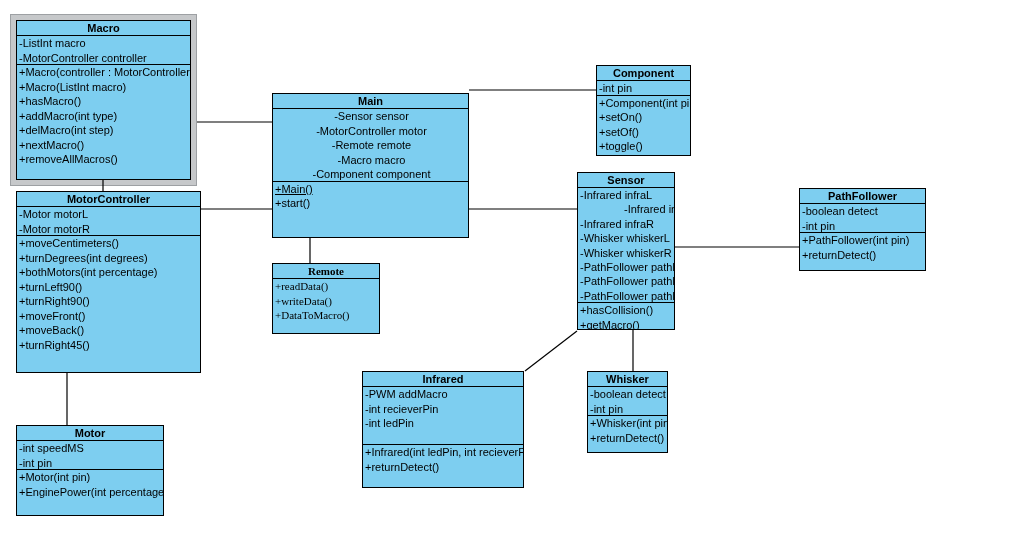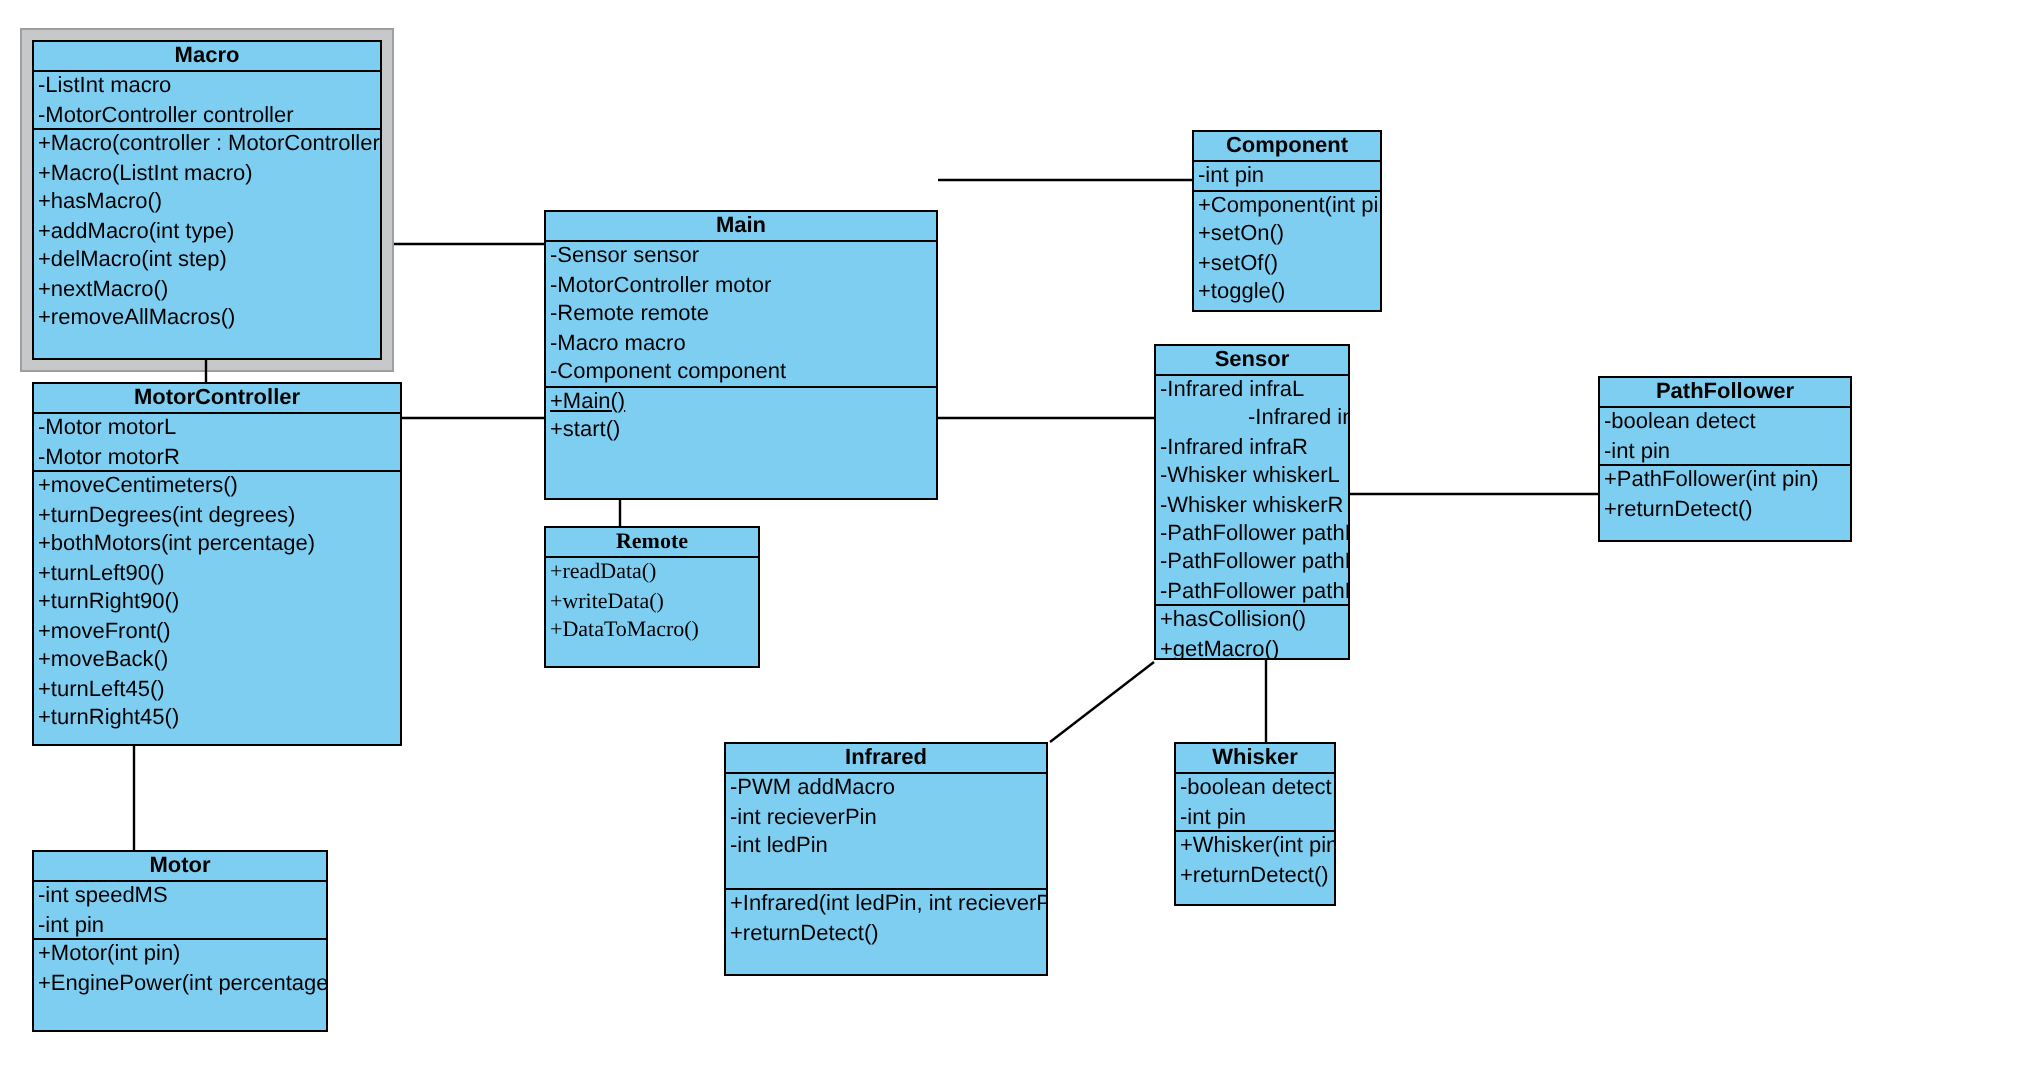--- a/index.html
+++ b/index.html
@@ -90,38 +90,37 @@
           <div class="member">-Motor motorR</div>
         </div>
         <div class="compartment methods">
           <div class="member">+moveCentimeters()</div>
           <div class="member">+turnDegrees(int degrees)</div>
           <div class="member">+bothMotors(int percentage)</div>
           <div class="member">+turnLeft90()</div>
           <div class="member">+turnRight90()</div>
           <div class="member">+moveFront()</div>
           <div class="member">+moveBack()</div>
-          <div class="member">+turnLeft45()</div>
           <div class="member">+turnRight45()</div>
         </div>
       </div>
       <div class="class-box" style="left: 16px; top: 425px; width: 148px; height: 91px;">
         <div class="class-title">Motor</div>
         <div class="compartment attrs" style="height: 29px;">
           <div class="member">-int speedMS</div>
           <div class="member">-int pin</div>
         </div>
         <div class="compartment methods">
           <div class="member">+Motor(int pin)</div>
           <div class="member">+EnginePower(int percentage)</div>
         </div>
       </div>
-      <div class="class-box" style="left: 272px; top: 93px; width: 197px; height: 145px; margin-top: 12px;">
+      <div class="class-box" style="left: 272px; top: 93px; width: 197px; height: 145px;">
         <div class="class-title">Main</div>
-        <div class="compartment attrs" style="height: 72.5px;">
+        <div class="compartment attrs" style="height: 72.5px; text-align: center;">
           <div class="member">-Sensor sensor</div>
           <div class="member">-MotorController motor</div>
           <div class="member">-Remote remote</div>
           <div class="member">-Macro macro</div>
           <div class="member">-Component component</div>
         </div>
         <div class="compartment methods">
           <div class="member underlined">+Main()</div>
           <div class="member">+start()</div>
         </div>

